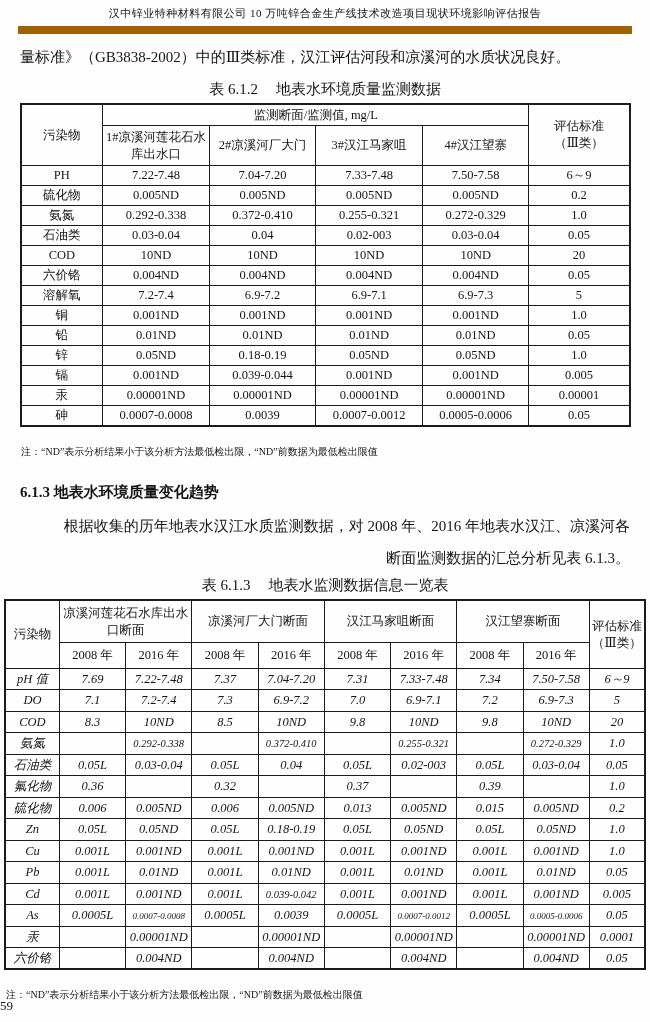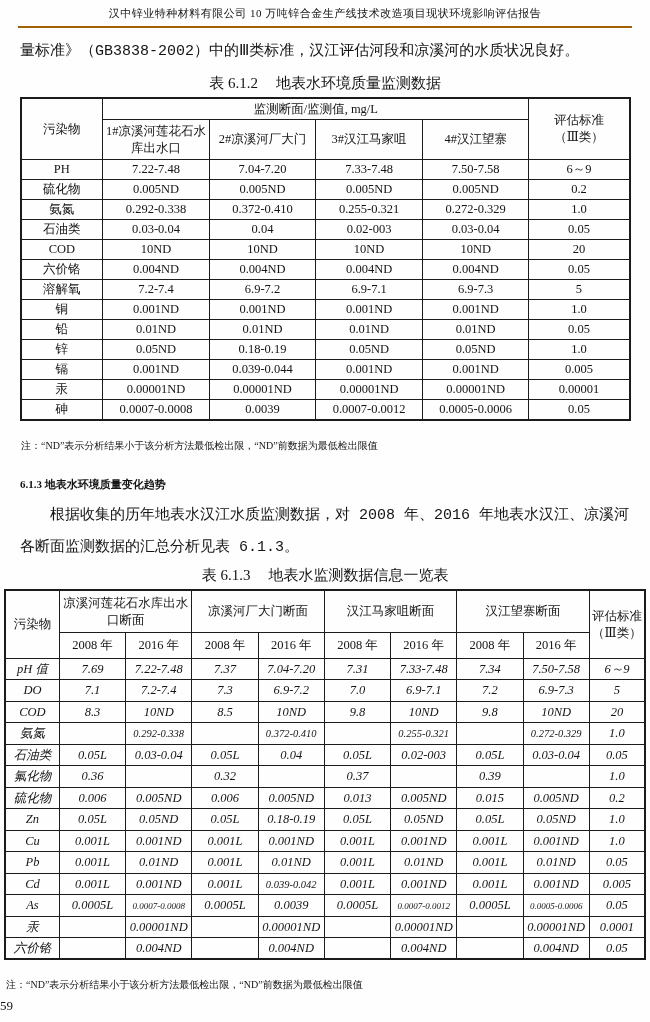--- a/index.html
+++ b/index.html
@@ -8,29 +8,28 @@
     background:#fefefe;color:#141414;
     font-family:"Liberation Serif","DejaVu Serif",serif;
     overflow:hidden;
   }
   .page-header{
     margin:6px 18px 0 18px;
     text-align:center;
     font-size:11px;
     letter-spacing:.5px;
     padding-bottom:5px;
-    border-bottom:2px solid #a16207;
+    border-bottom:8px solid #a16207;
   }
   .para{
     margin:13px 20px 0 20px;
     font-size:15px;
     line-height:1.45;
-    font-family:Liberation Mono, monospace;
-  }
-  .para.indent{ text-indent:2em; line-height:2.15; margin-top:8px;}
+  }
+  .para.indent{ text-indent:2em; line-height:2.15; margin-top:8px;text-align:right;}
   .caption{
     margin-top:11px;
     text-align:center;
     font-size:15px;
   }
   .caption .cap-label{margin-right:18px;}
   .caption2{margin-top:2px;}
   table{
     border-collapse:collapse;
     table-layout:fixed;
@@ -59,21 +58,21 @@
   td.xs{font-size:9px;}
   .note{
     font-size:10px;
     font-weight:normal;
     margin-top:18px;
   }
   .note1{margin-left:21px;margin-right:21px;}
   .note2{margin-left:6px;margin-right:6px;}
   .section-heading{
     margin:24px 20px 0 20px;
-    font-size:11px;
+    font-size:15px;
     font-weight:bold;
   }
   .page-number{
     position:absolute;
     bottom:8px;left:0;right:0;
     font-size:13px;
   }
 </style>
 </head>
 <body>

